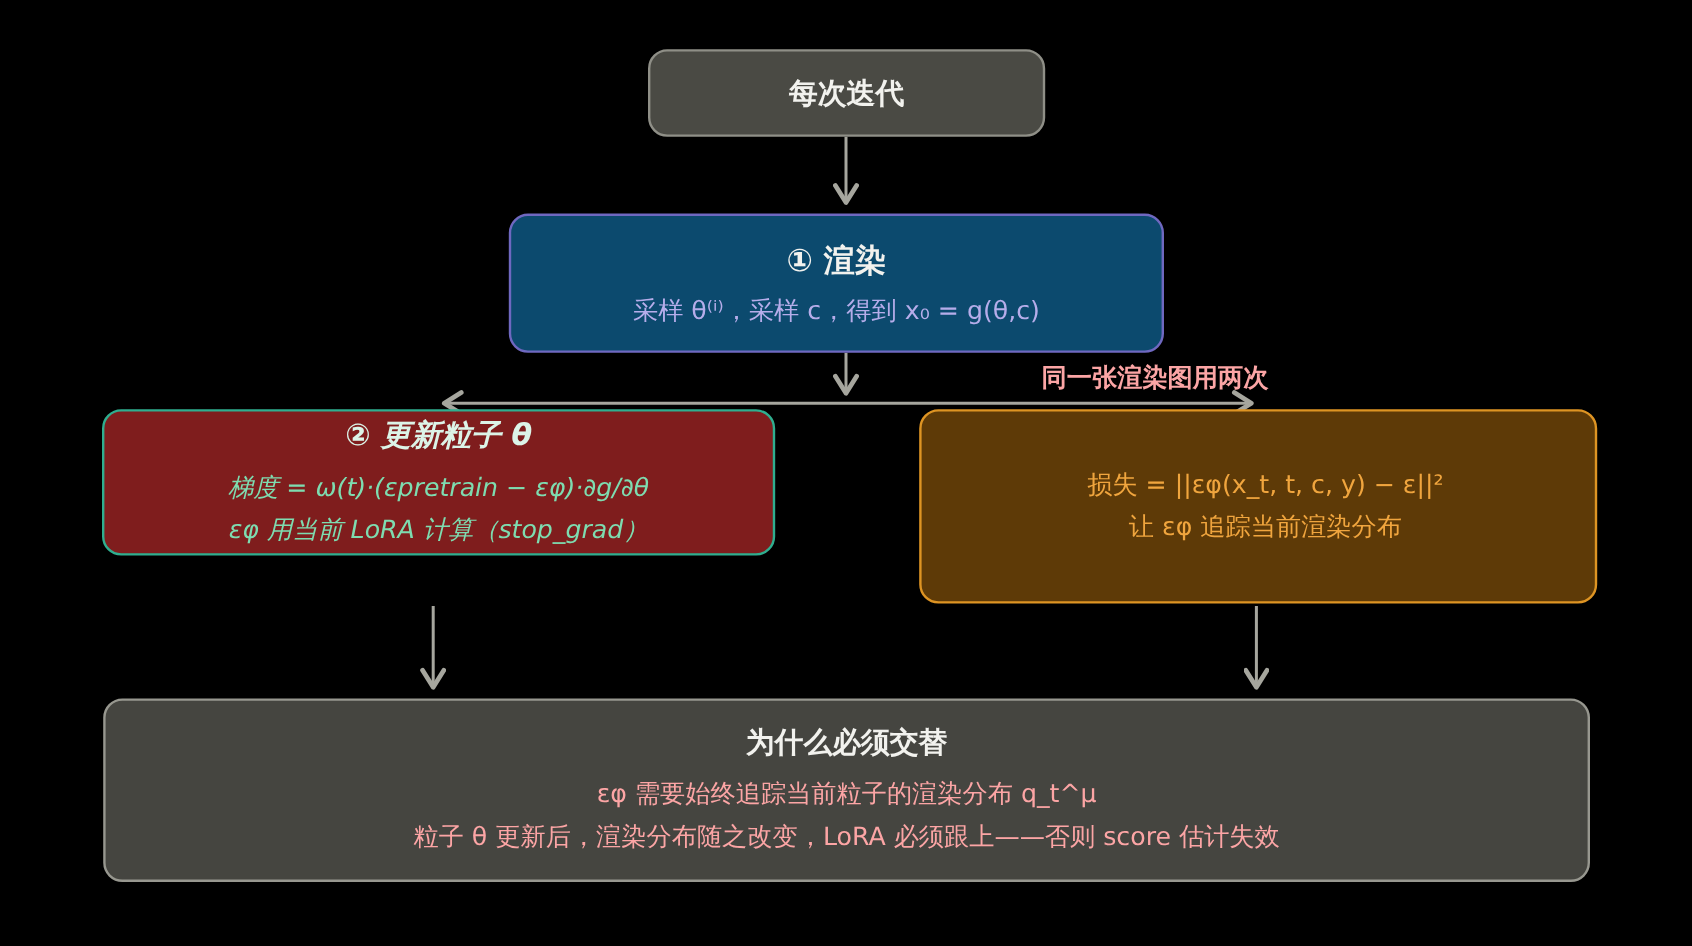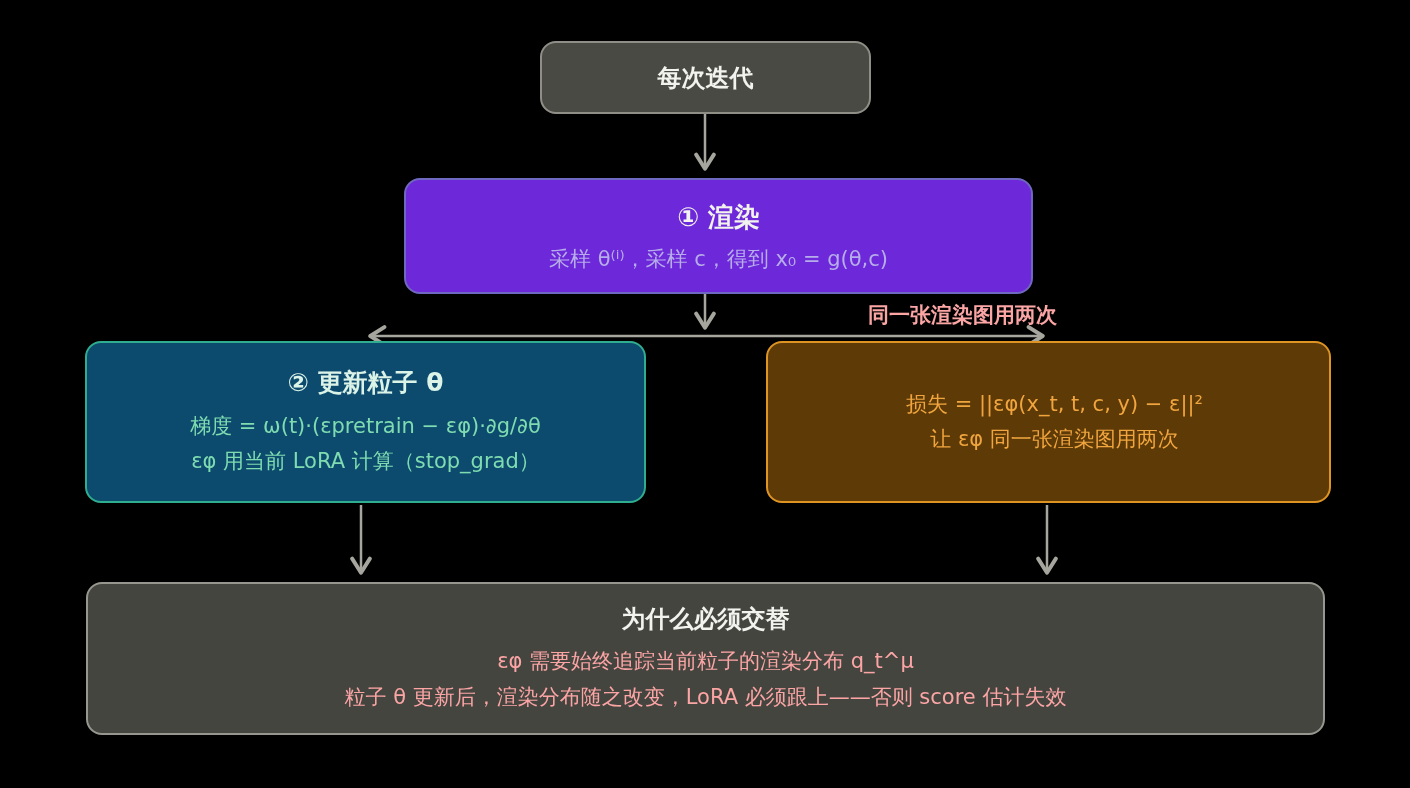--- a/index.html
+++ b/index.html
@@ -25,29 +25,29 @@
   .node-title { font-weight: bold; color: #f2f2ee; }
   .node-line  { font-weight: normal; }
 
   #node-start {
     left: 540px; top: 41px; width: 331px; height: 73px;
     background: #4a4a44; border: 2.5px solid #8f8f87;
   }
   #node-start .node-title { font-size: 24px; }
 
   #node-render {
-    left: 404px; top: 178px; width: 629px; height: 116px;
-    background: #6d28d9; border: 2.5px solid #6f68c0;
+    left: 424px; top: 178px; width: 546px; height: 116px;
+    background: #0c4a6e; border: 2.5px solid #6f68c0;
   }
   #node-render .node-title { font-size: 26px; margin-bottom: 10px; }
   #node-render .node-line  { font-size: 21px; color: #b6adea; }
 
   #node-particle {
-    left: 85px; top: 341px; width: 561px; height: 162px;
-    background: #0c4a6e; border: 2.5px solid #2fae8f;
+    left: 85px; top: 341px; width: 561px; height: 122px;
+    background: #7f1d1d; border: 2.5px solid #2fae8f; font-style: italic;
   }
   #node-particle .node-title { font-size: 25px; color: #dcf4e8; margin-bottom: 10px; }
   #node-particle .node-line  { font-size: 21px; color: #7edcb0; line-height: 35px; }
 
   #node-lora {
     left: 766px; top: 341px; width: 565px; height: 162px;
     background: #5e3a07; border: 2.5px solid #de9423;
   }
   #node-lora .node-title { font-size: 25px; color: #f5d9a0; margin-bottom: 10px; }
   #node-lora .node-line  { font-size: 21px; color: #f0a53e; line-height: 35px; margin-left: 12px; }
@@ -105,21 +105,21 @@
   <div id="branch-label">同一张渲染图用两次</div>
 
   <div class="node" id="node-particle">
     <div class="node-title">② 更新粒子 θ</div>
     <div class="node-line">梯度 = ω(t)·(εpretrain − εφ)·∂g/∂θ</div>
     <div class="node-line">εφ 用当前 LoRA 计算（stop_grad）</div>
   </div>
 
   <div class="node" id="node-lora">
     <div class="node-line">损失 = ||εφ(x_t, t, c, y) − ε||²</div>
-    <div class="node-line">让 εφ 同一张渲染图用两次</div>
+    <div class="node-line">让 εφ 追踪当前渲染分布</div>
   </div>
 
   <div class="node" id="node-why">
     <div class="node-title">为什么必须交替</div>
     <div class="node-line">εφ 需要始终追踪当前粒子的渲染分布 q_t^μ</div>
     <div class="node-line">粒子 θ 更新后，渲染分布随之改变，LoRA 必须跟上——否则 score 估计失效</div>
   </div>
 
 </div>
 

